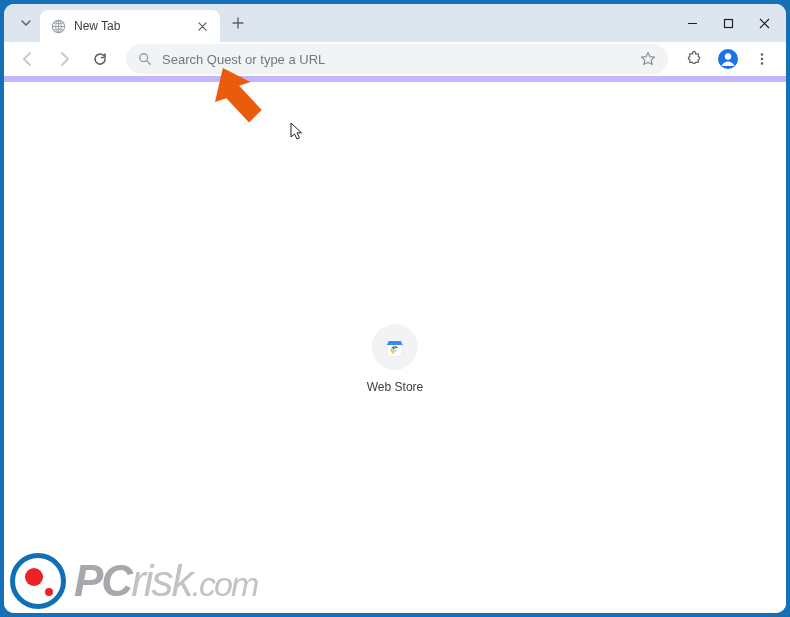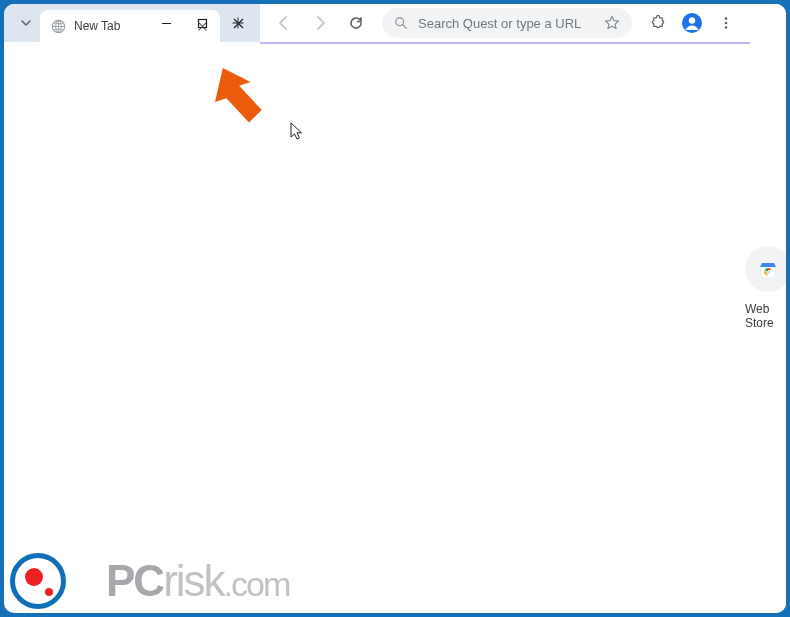--- a/index.html
+++ b/index.html
@@ -1,48 +1,48 @@
 <!DOCTYPE html>
 <html><head>
 <meta charset="utf-8">
 <style>
 *{box-sizing:border-box;margin:0;padding:0;font-family:'Segoe UI',Arial,sans-serif;}
 body{width:790px;height:617px;background:#1670b8;overflow:hidden;position:relative;}
-.window{position:absolute;top:4px;left:4px;right:4px;bottom:4px;background:#fff;border-radius:10px;overflow:hidden;display:flex;flex-direction:row;}
+.window{position:absolute;top:4px;left:4px;right:4px;bottom:4px;background:#fff;border-radius:10px;overflow:hidden;display:flex;flex-direction:column;}
 .tabstrip{height:38px;background:#dde5ee;display:flex;align-items:center;padding:0 8px;position:relative;}
 .tabdrop{width:28px;height:28px;border-radius:50%;display:flex;align-items:center;justify-content:center;cursor:pointer;}
 .tab{display:flex;align-items:center;background:#fff;height:32px;margin-top:6px;border-radius:8px 8px 0 0;padding:0 10px;min-width:180px;gap:8px;position:relative;}
 .tab-favicon{width:16px;height:16px;display:flex;align-items:center;justify-content:center;}
 .tab-title{font-size:12px;color:#3c4043;flex:1;}
 .tab-close{width:16px;height:16px;border-radius:50%;display:flex;align-items:center;justify-content:center;cursor:pointer;}
 .newtab{width:28px;height:28px;border-radius:50%;display:flex;align-items:center;justify-content:center;margin-left:4px;cursor:pointer;}
 .wincontrols{position:absolute;right:4px;top:0;height:38px;display:flex;align-items:center;}
 .winbtn{width:36px;height:30px;display:flex;align-items:center;justify-content:center;cursor:pointer;}
-.toolbar{height:40px;background:#fff;display:flex;align-items:center;padding:0 8px;gap:4px;border-bottom:2px solid #c4b5fd;}
+.toolbar{height:40px;background:#fff;display:flex;align-items:center;padding:0 8px;gap:4px;border-bottom:6px solid #c4b5fd;}
 .navbtn{width:32px;height:32px;border-radius:50%;display:flex;align-items:center;justify-content:center;cursor:pointer;}
 .navbtn.disabled{opacity:0.35;cursor:default;}
 .omnibox{flex:1;height:30px;background:#f1f3f4;border-radius:15px;display:flex;align-items:center;padding:0 12px;margin:0 6px;gap:10px;}
 .omnibox-search{width:14px;height:14px;opacity:0.6;}
 .omni-input{flex:1;border:none;background:none;outline:none;font-size:13px;color:#5f6368;}
 .omni-input::placeholder{color:#74787c;}
 .star{width:16px;height:16px;opacity:0.7;cursor:pointer;}
 .ext{width:32px;height:32px;border-radius:50%;display:flex;align-items:center;justify-content:center;cursor:pointer;}
 .profile{width:28px;height:28px;border-radius:50%;display:flex;align-items:center;justify-content:center;cursor:pointer;}
 .menu{width:32px;height:32px;border-radius:50%;display:flex;align-items:center;justify-content:center;cursor:pointer;}
 .content{flex:1;background:#fff;position:relative;}
 .shortcut{position:absolute;left:50%;top:242px;transform:translateX(-50%);display:flex;flex-direction:column;align-items:center;gap:10px;cursor:pointer;}
 .shortcut-circle{width:46px;height:46px;border-radius:50%;background:#f1f3f4;display:flex;align-items:center;justify-content:center;}
 .shortcut-label{font-size:12px;color:#3c4043;}
 .arrow-annot{position:absolute;left:197px;top:62px;pointer-events:none;}
 .cursor-annot{position:absolute;left:290px;top:122px;pointer-events:none;}
 .watermark{position:absolute;left:10px;bottom:8px;display:flex;align-items:center;gap:8px;pointer-events:none;}
 .wm-icon{width:56px;height:56px;border-radius:50%;border:5px solid #0f70b7;position:relative;background:#fff;}
 .wm-icon::before{content:"";position:absolute;width:18px;height:18px;border-radius:50%;background:#ed2024;top:10px;left:10px;}
 .wm-icon::after{content:"";position:absolute;width:8px;height:8px;border-radius:50%;background:#ed2024;top:30px;left:30px;}
-.wm-text{font-size:44px;font-weight:bold;color:#a6a8ab;letter-spacing:-2px;margin-left:32px;}
+.wm-text{font-size:44px;font-weight:bold;font-style:italic;color:#a6a8ab;letter-spacing:-2px;}
 .wm-text .pc{color:#a6a8ab;}
 .wm-text .risk{color:#c0c2c5;font-weight:400;}
 .wm-text .com{color:#c0c2c5;font-size:34px;font-weight:400;}
 </style>
 </head>
 <body>
 
 <div class="window">
 
   <div class="tabstrip">

